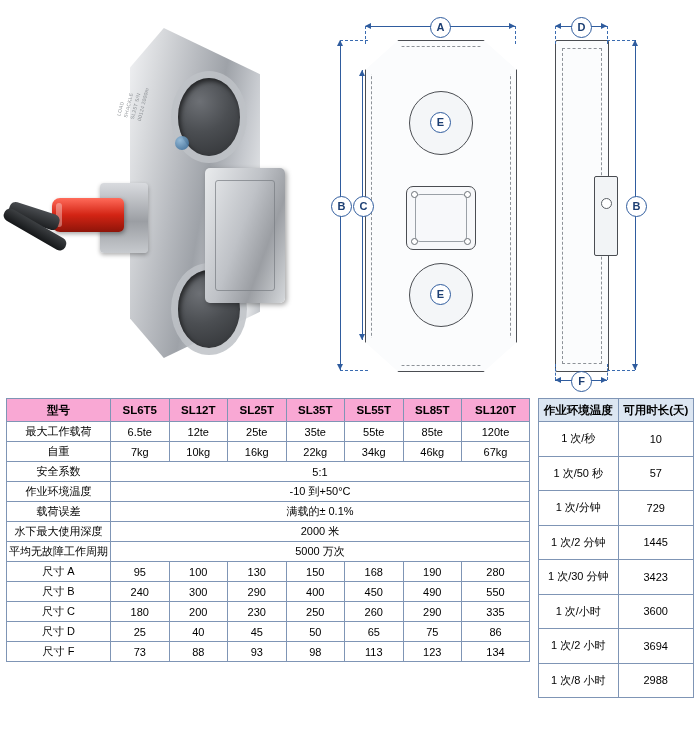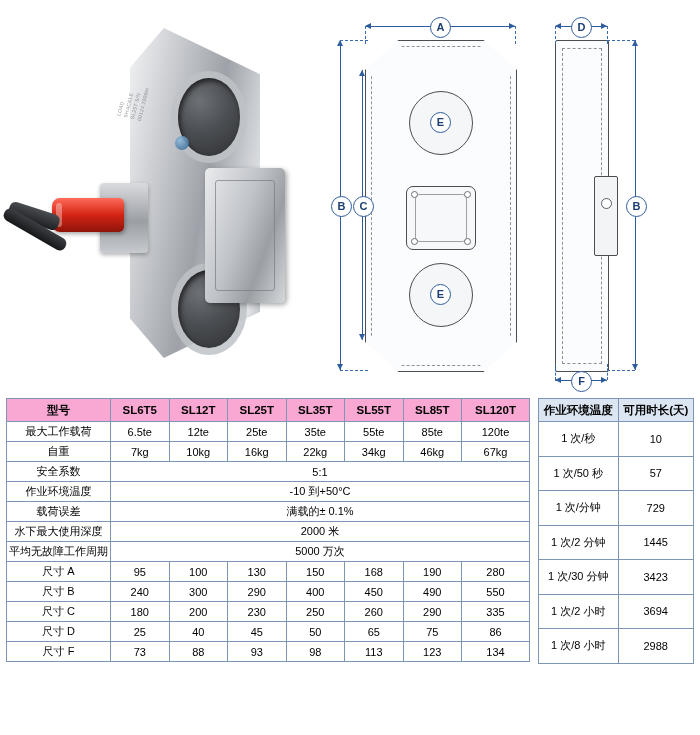--- a/index.html
+++ b/index.html
@@ -389,20 +389,24 @@
       </tr>
       <tr>
         <td>1 次/2 分钟</td>
         <td>1445</td>
       </tr>
       <tr>
         <td>1 次/30 分钟</td>
         <td>3423</td>
       </tr>
       <tr>
+        <td>1 次/小时</td>
+        <td>3600</td>
+      </tr>
+      <tr>
         <td>1 次/2 小时</td>
         <td>3694</td>
       </tr>
       <tr>
         <td>1 次/8 小时</td>
         <td>2988</td>
       </tr>
     </tbody>
   </table>
 

